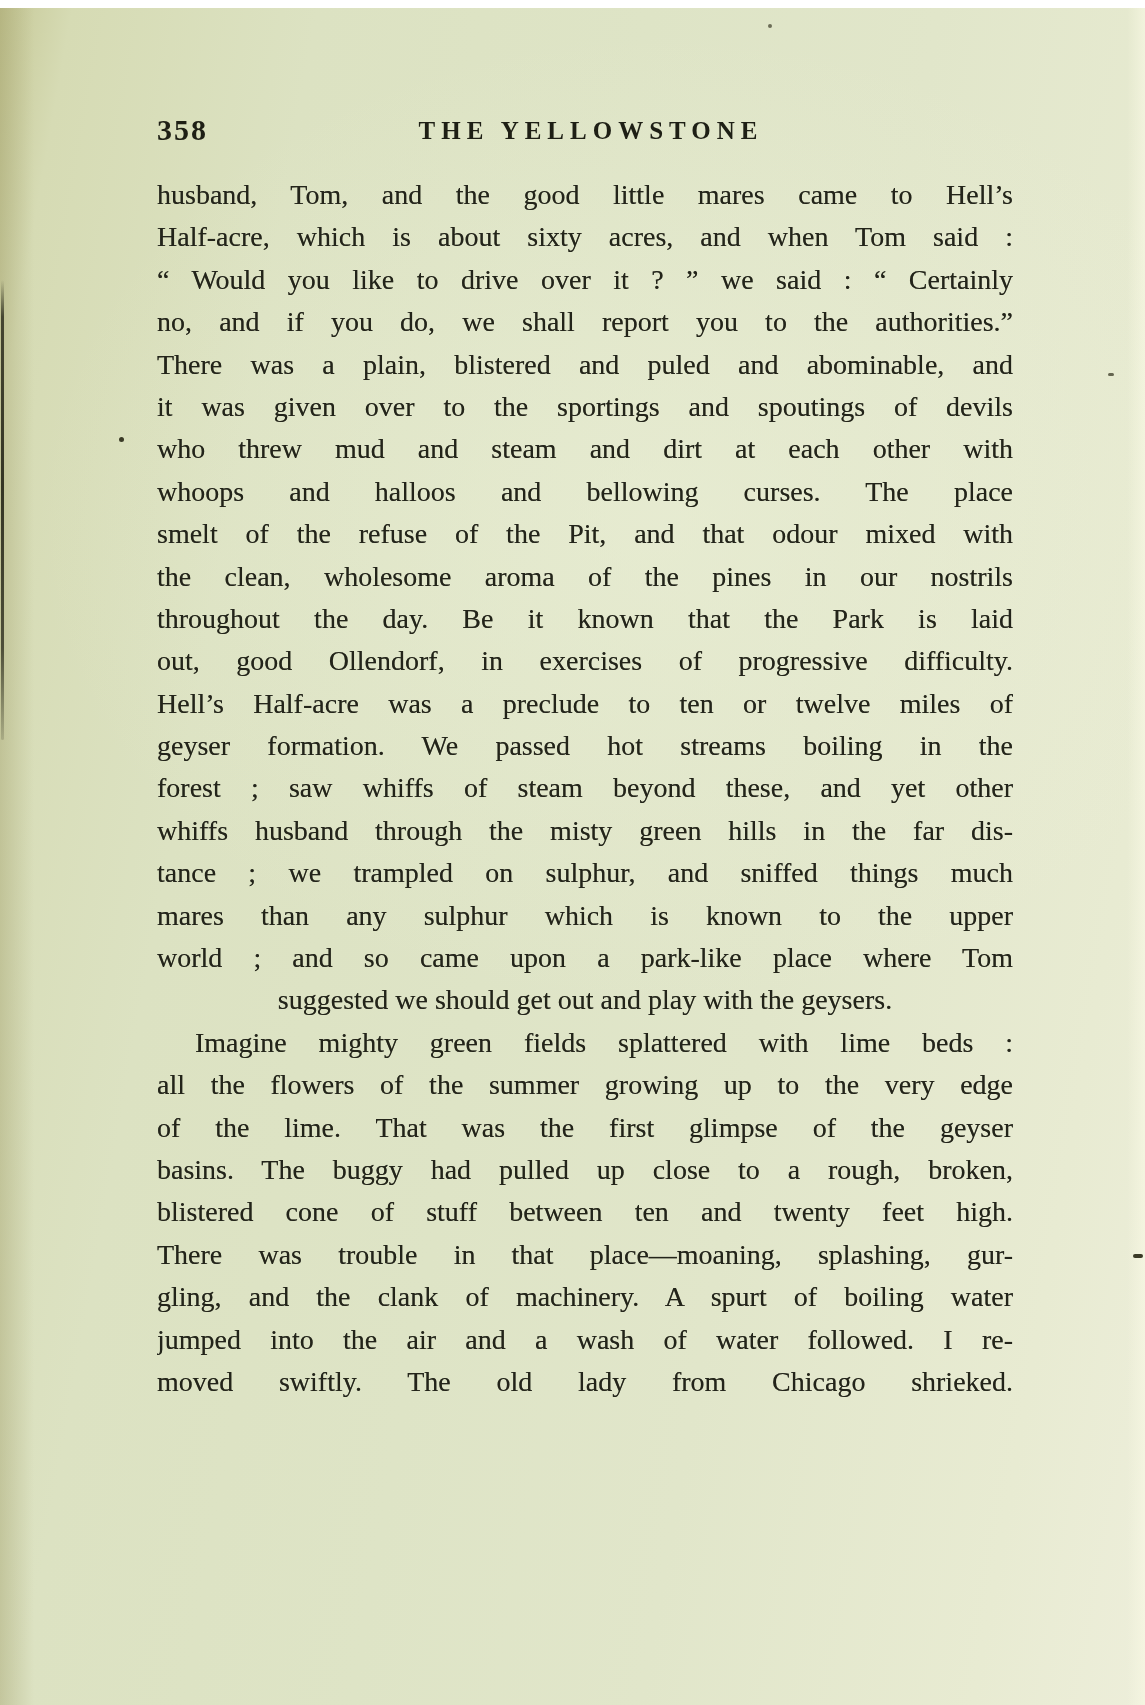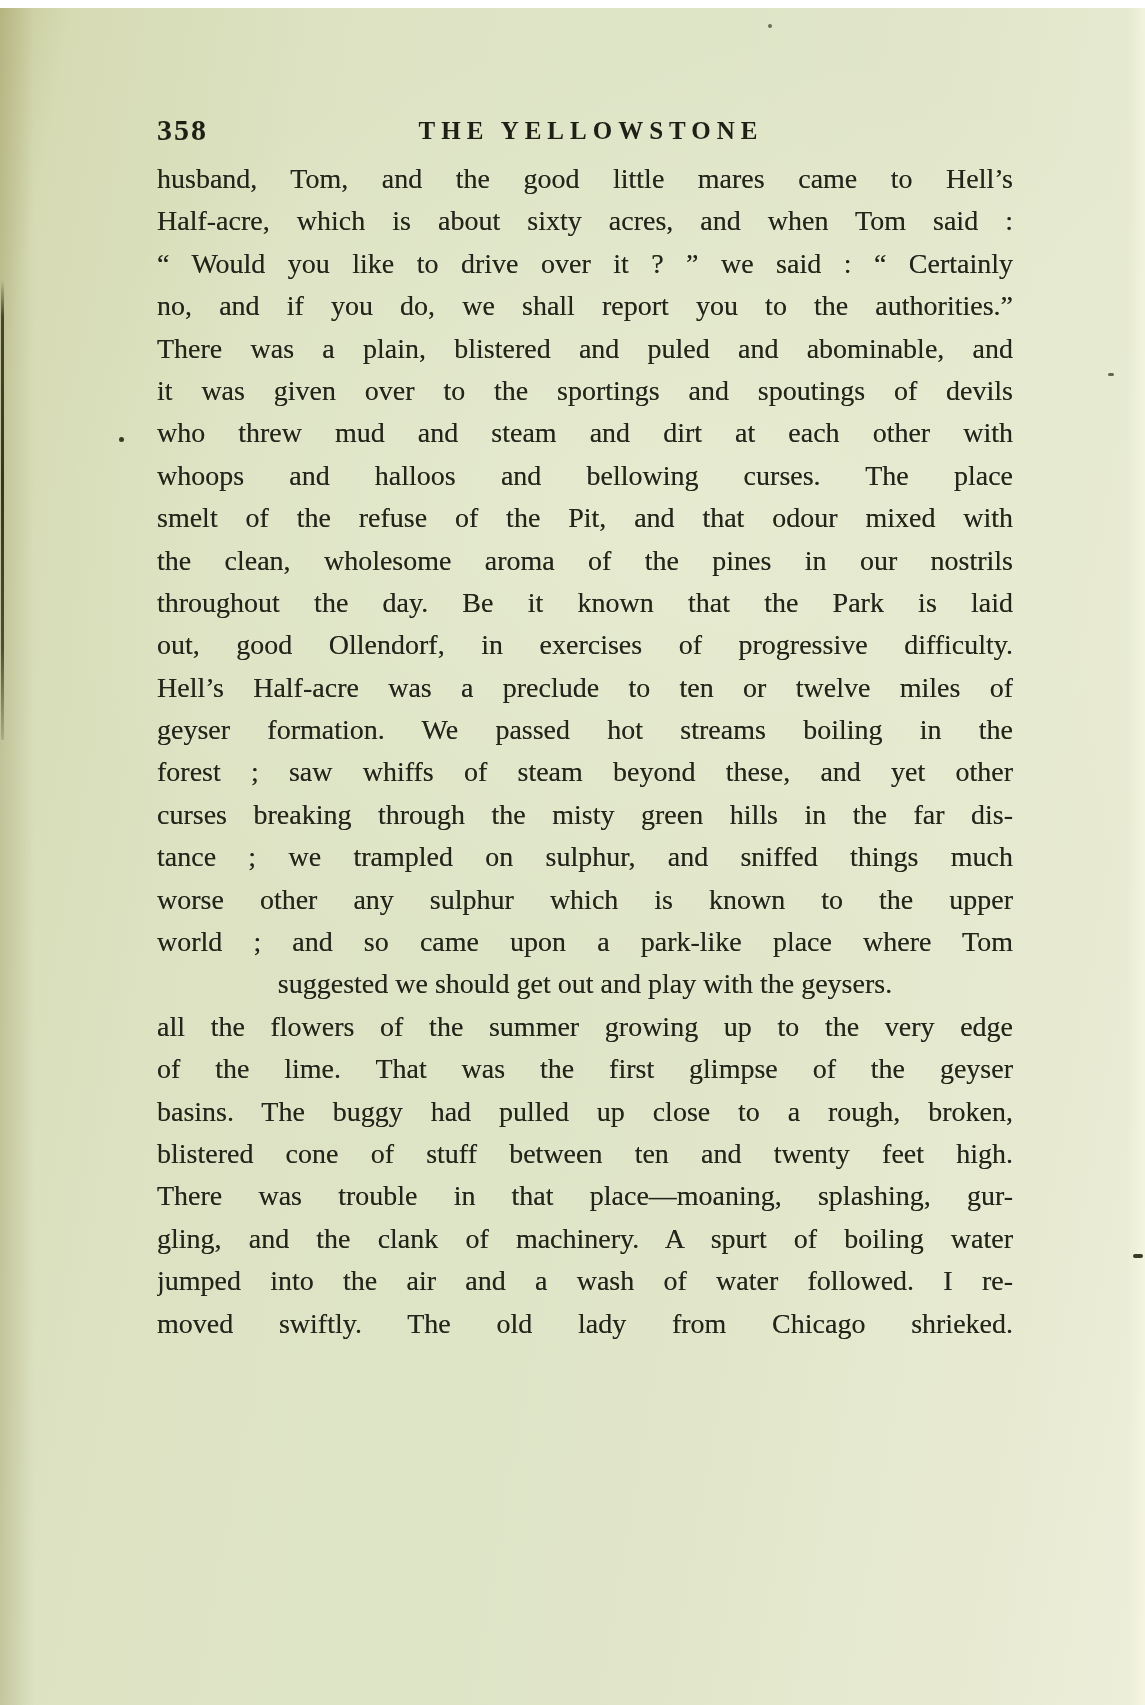--- a/index.html
+++ b/index.html
@@ -45,21 +45,21 @@
     text-align: center;
     font-size: 25px;
     font-weight: bold;
     letter-spacing: 6px;
     color: #1e1f15;
   }
   
   .body-text {
     position: absolute;
     left: 157px;
-    top: 150px;
+    top: 166px;
     width: 856px;
   }
   .line {
     height: 42.4px;
     line-height: 42.4px;
     font-size: 28px;
     text-align: center;
     white-space: normal;
     overflow: hidden;
     text-shadow: 0 0 0.5px rgba(35,36,26,0.55);
@@ -147,25 +147,26 @@
       <div class="line j">it was given over to the sportings and spoutings of devils</div>
       <div class="line j">who threw mud and steam and dirt at each other with</div>
       <div class="line j">whoops and halloos and bellowing curses.  The place</div>
       <div class="line j">smelt of the refuse of the Pit, and that odour mixed with</div>
       <div class="line j">the clean, wholesome aroma of the pines in our nostrils</div>
       <div class="line j">throughout the day.  Be it known that the Park is laid</div>
       <div class="line j">out, good Ollendorf, in exercises of progressive difficulty.</div>
       <div class="line j">Hell’s Half-acre was a preclude to ten or twelve miles of</div>
       <div class="line j">geyser formation.  We passed hot streams boiling in the</div>
       <div class="line j">forest ; saw whiffs of steam beyond these, and yet other</div>
-      <div class="line j">curses breaking through the misty green hills in the far dis-</div>
+      <div class="line j">whiffs husband through the misty green hills in the far dis-</div>
       <div class="line j">tance ; we trampled on sulphur, and sniffed things much</div>
-      <div class="line j">worse other any sulphur which is known to the upper</div>
+      <div class="line j">mares than any sulphur which is known to the upper</div>
       <div class="line j">world ; and so came upon a park-like place where Tom</div>
       <div class="line">suggested we should get out and play with the geysers.</div>
+      <div class="line j indent">Imagine mighty green fields splattered with lime beds :</div>
       <div class="line j">all the flowers of the summer growing up to the very edge</div>
       <div class="line j">of the lime.  That was the first glimpse of the geyser</div>
       <div class="line j">basins.  The buggy had pulled up close to a rough, broken,</div>
       <div class="line j">blistered cone of stuff between ten and twenty feet high.</div>
       <div class="line j">There was trouble in that place—moaning, splashing, gur-</div>
       <div class="line j">gling, and the clank of machinery.  A spurt of boiling water</div>
       <div class="line j">jumped into the air and a wash of water followed.  I re-</div>
       <div class="line j">moved swiftly.  The old lady from Chicago shrieked.</div>
     </div>
 

